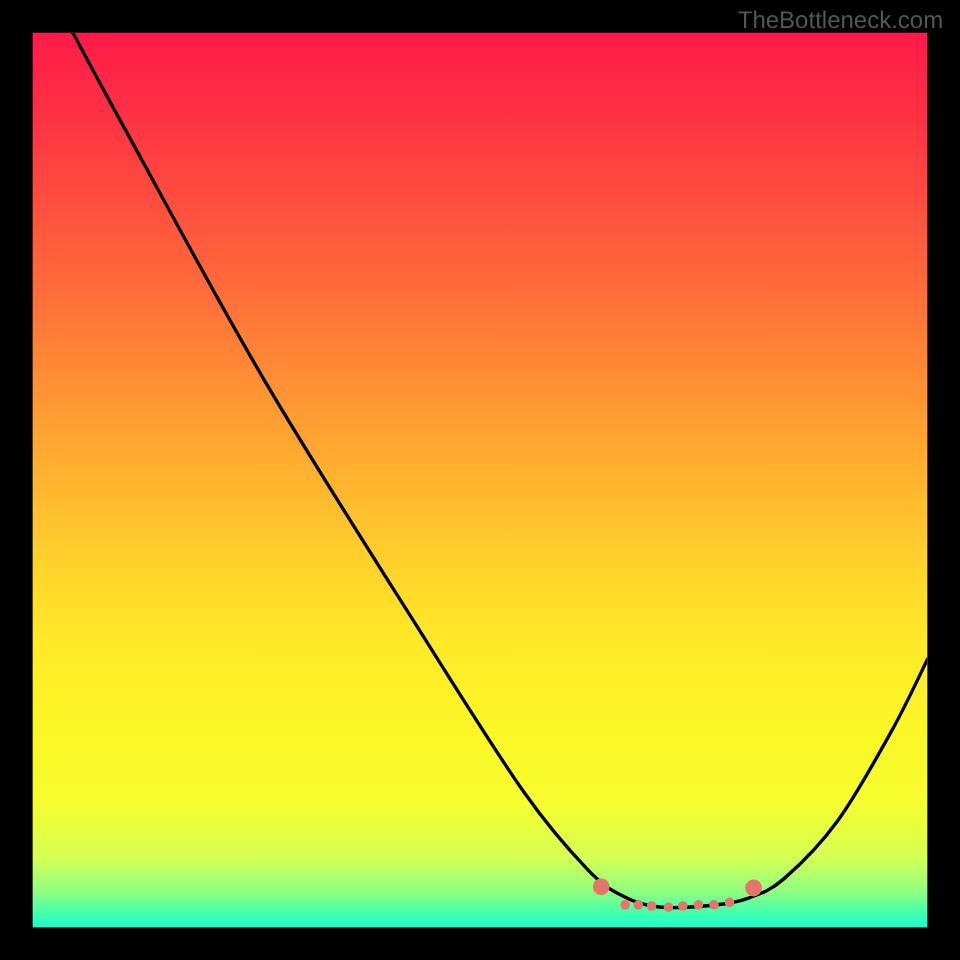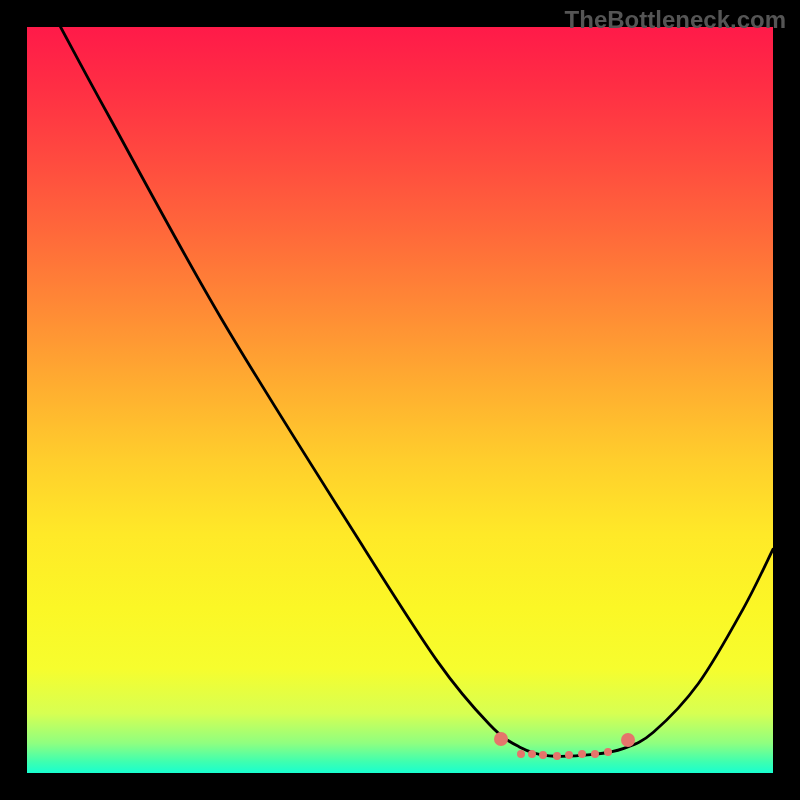--- a/index.html
+++ b/index.html
@@ -10,22 +10,22 @@
     background: #000;
     font-family: Arial, sans-serif;
     position: relative;
     overflow: hidden;
   }
   .watermark {
     position: absolute;
     top: 6px;
     right: 14px;
     color: #555;
-    font-size: 24px;
-    font-weight: 700;
+    font-size: 20px;
+    font-weight: 400;
     z-index: 10;
     user-select: none;
   }
   .plot-area {
     position: absolute;
     left: 27px;
     top: 27px;
     width: 746px;
     height: 746px;
     overflow: hidden;

